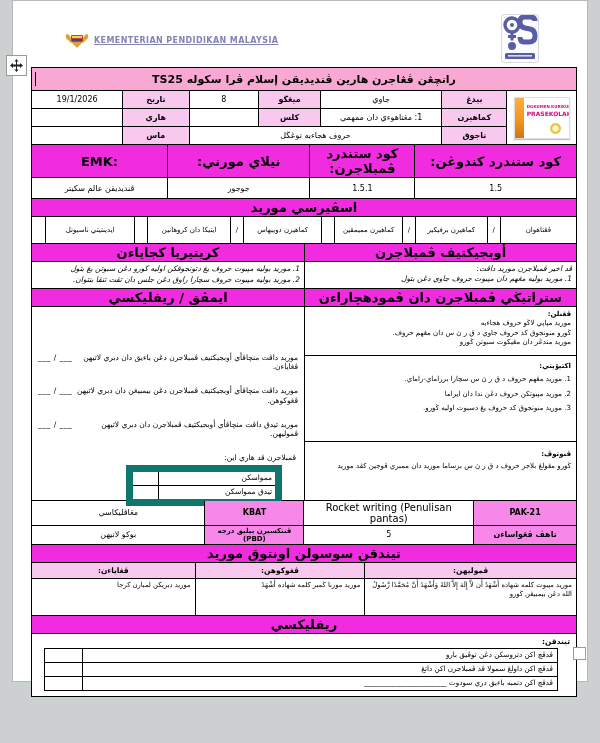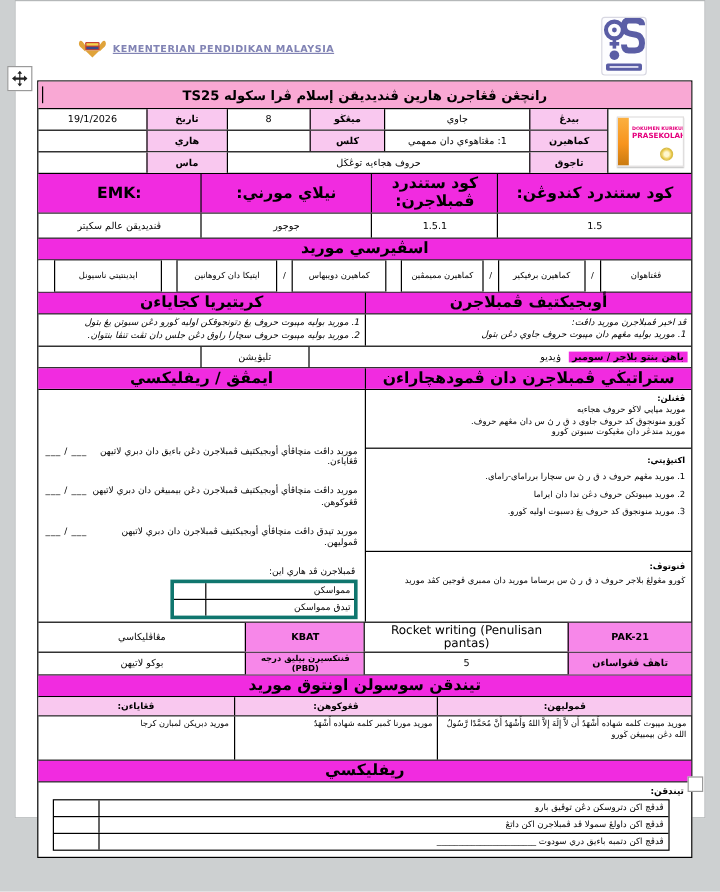--- a/index.html
+++ b/index.html
@@ -50,21 +50,21 @@
   .bbb-label { background:#f12be0; font-weight:bold; padding:0 3px; }
   .strategy-col { width:50%; border-left:1px solid #000; display:flex; flex-direction:column; }
   .sblock { border-top:1px solid #000; direction:rtl; text-align:right; padding:3px 5px; font-size:7px; line-height:1.38; }
   .sblock:first-child { border-top:none; }
   .sblock .stitle { font-weight:bold; }
   .impact-col { width:50%; direction:rtl; padding:4px 6px; font-size:7.5px; }
   .impact-line { display:flex; direction:ltr; gap:3px; margin-bottom:14px; }
   .impact-line .blanks { white-space:nowrap; letter-spacing:.5px; }
   .impact-line .txt { flex:1; direction:rtl; text-align:right; line-height:1.3; }
   .hari-ini { text-align:right; font-size:7.5px; margin:4px 2px 3px 0; }
-  .mini-table { border:3px solid #0f766e; width:60%; margin-right:0; }
+  .mini-table { border:7px solid #0f766e; width:60%; margin-right:16px; }
   .mini-table .mrow { display:flex; border-top:1px solid #000; direction:ltr; }
   .mini-table .mrow:first-child { border-top:none; }
   .mini-table .mbox { width:18%; border-right:1px solid #000; min-height:13px; }
   .mini-table .mlabel { flex:1; font-size:7.5px; text-align:right; direction:rtl; padding:1px 3px; }
   .sus-hdr { min-height:15px; font-size:7.5px; }
   .sus-cell { font-size:6.8px; align-items:flex-start; text-align:right; direction:rtl; justify-content:flex-start; padding:2px 4px; min-height:36px; line-height:1.35; }
   .tindakan-cell { padding:3px 6px 5px 6px; direction:rtl; }
   .tindakan-label { font-weight:bold; font-size:7.5px; text-align:right; margin-bottom:2px; }
   .tind-table { border:1px solid #000; margin:0 12px 0 6px; direction:ltr; }
   .tind-row { display:flex; border-top:1px solid #000; }
@@ -193,28 +193,20 @@
       <div class="cell body-cell half">
         <p class="num-item">1.    موريد بوليه مڽبوت حروف يڠ دتونجوقكن اوليه ڬورو دڠن سبوتن يڠ بتول</p>
         <p class="num-item">2.    موريد بوليه مڽبوت حروف سچارا راوق دڠن جلس دان تڤت تنڤا بنتوان.</p>
       </div>
       <div class="cell body-cell half">
         <p>ڤد اخير ڤمبلاجرن موريد داڤت:</p>
         <p>1. موريد بوليه مڠهم دان مڽبوت حروف جاوي دڠن بتول</p>
       </div>
     </div>
 
-    <div class="trow">
-      <div class="cell" style="width:24.8%"></div>
-      <div class="cell rtl" style="width:16.5%">تليۏيشن</div>
-      <div class="cell rtl" style="width:58.7%; justify-content:flex-start; gap:6px">
-        <span class="bbb-label">باهن بنتو بلاجر / سومبر</span>
-        <span>ۏيديو</span>
-      </div>
-    </div>
 
     <div class="trow">
       <div class="cell magenta hdr rtl half">ايمڤق / ريفليكسي</div>
       <div class="cell magenta hdr rtl half">ستراتيڬي ڤمبلاجرن دان ڤمودهچاراءن</div>
     </div>
 
     <div class="trow" style="height:194px">
       <div class="impact-col" style="padding-top:46px">
         <div class="impact-line">
           <span class="blanks">___ / ___</span>

